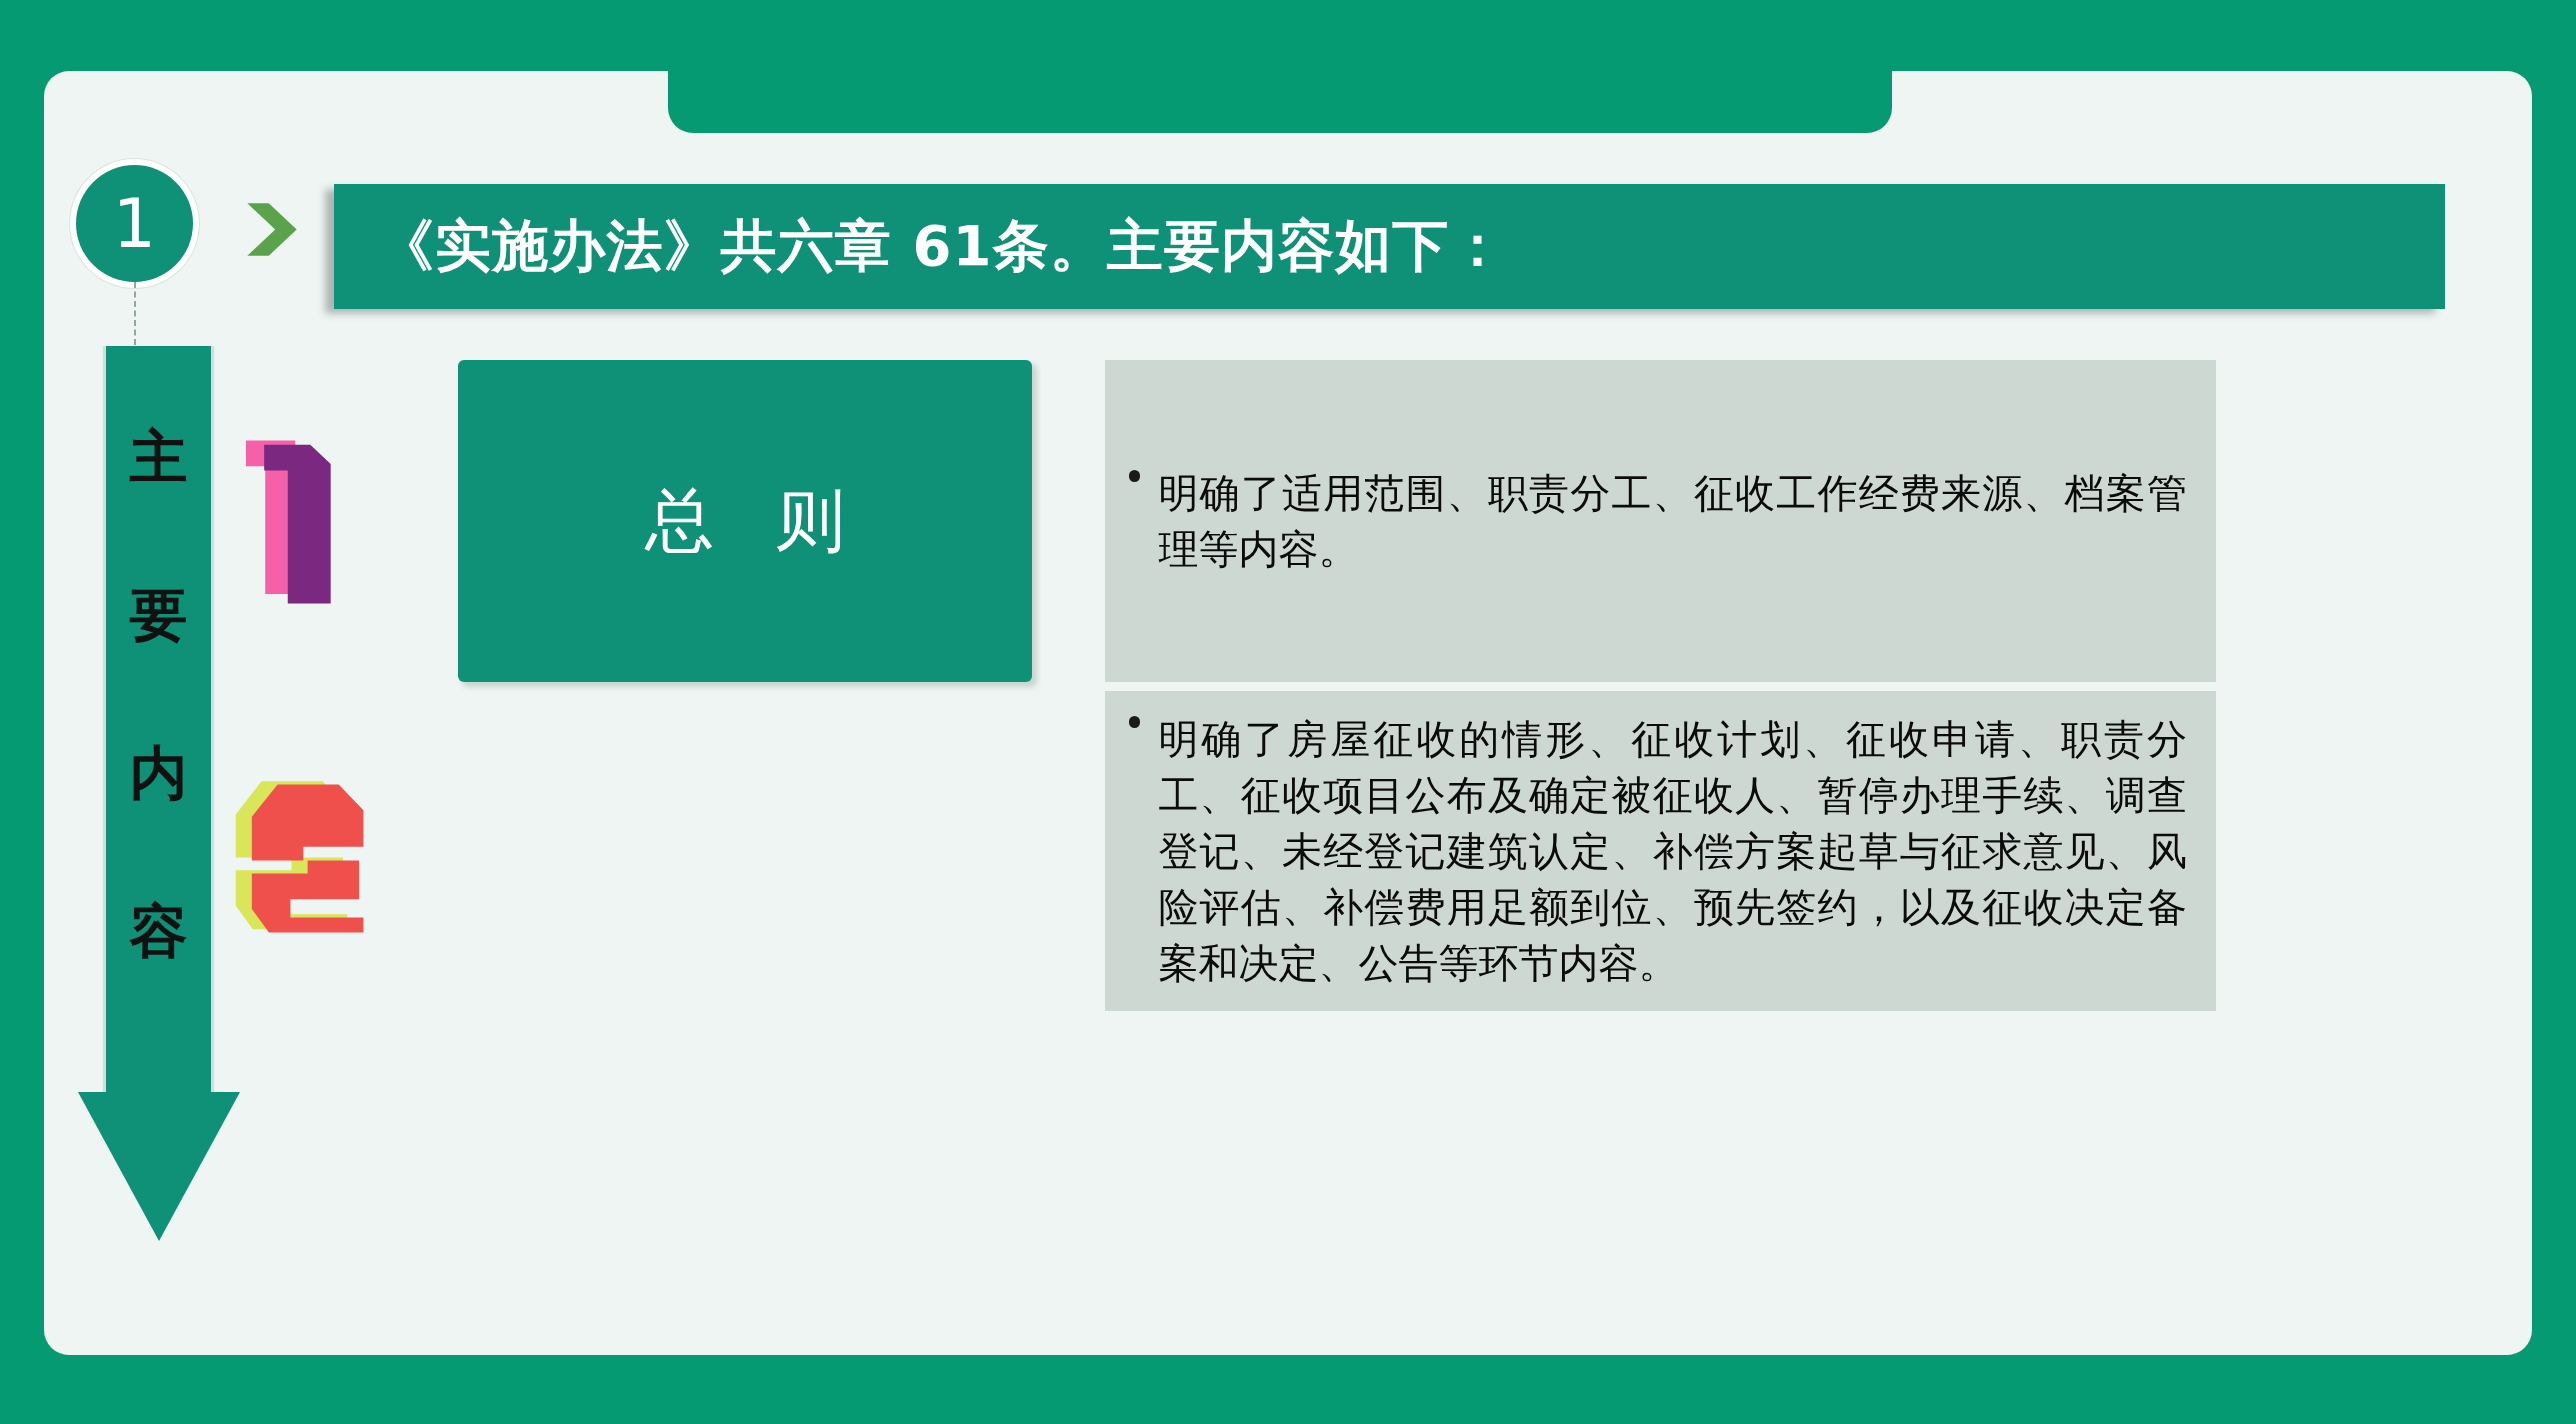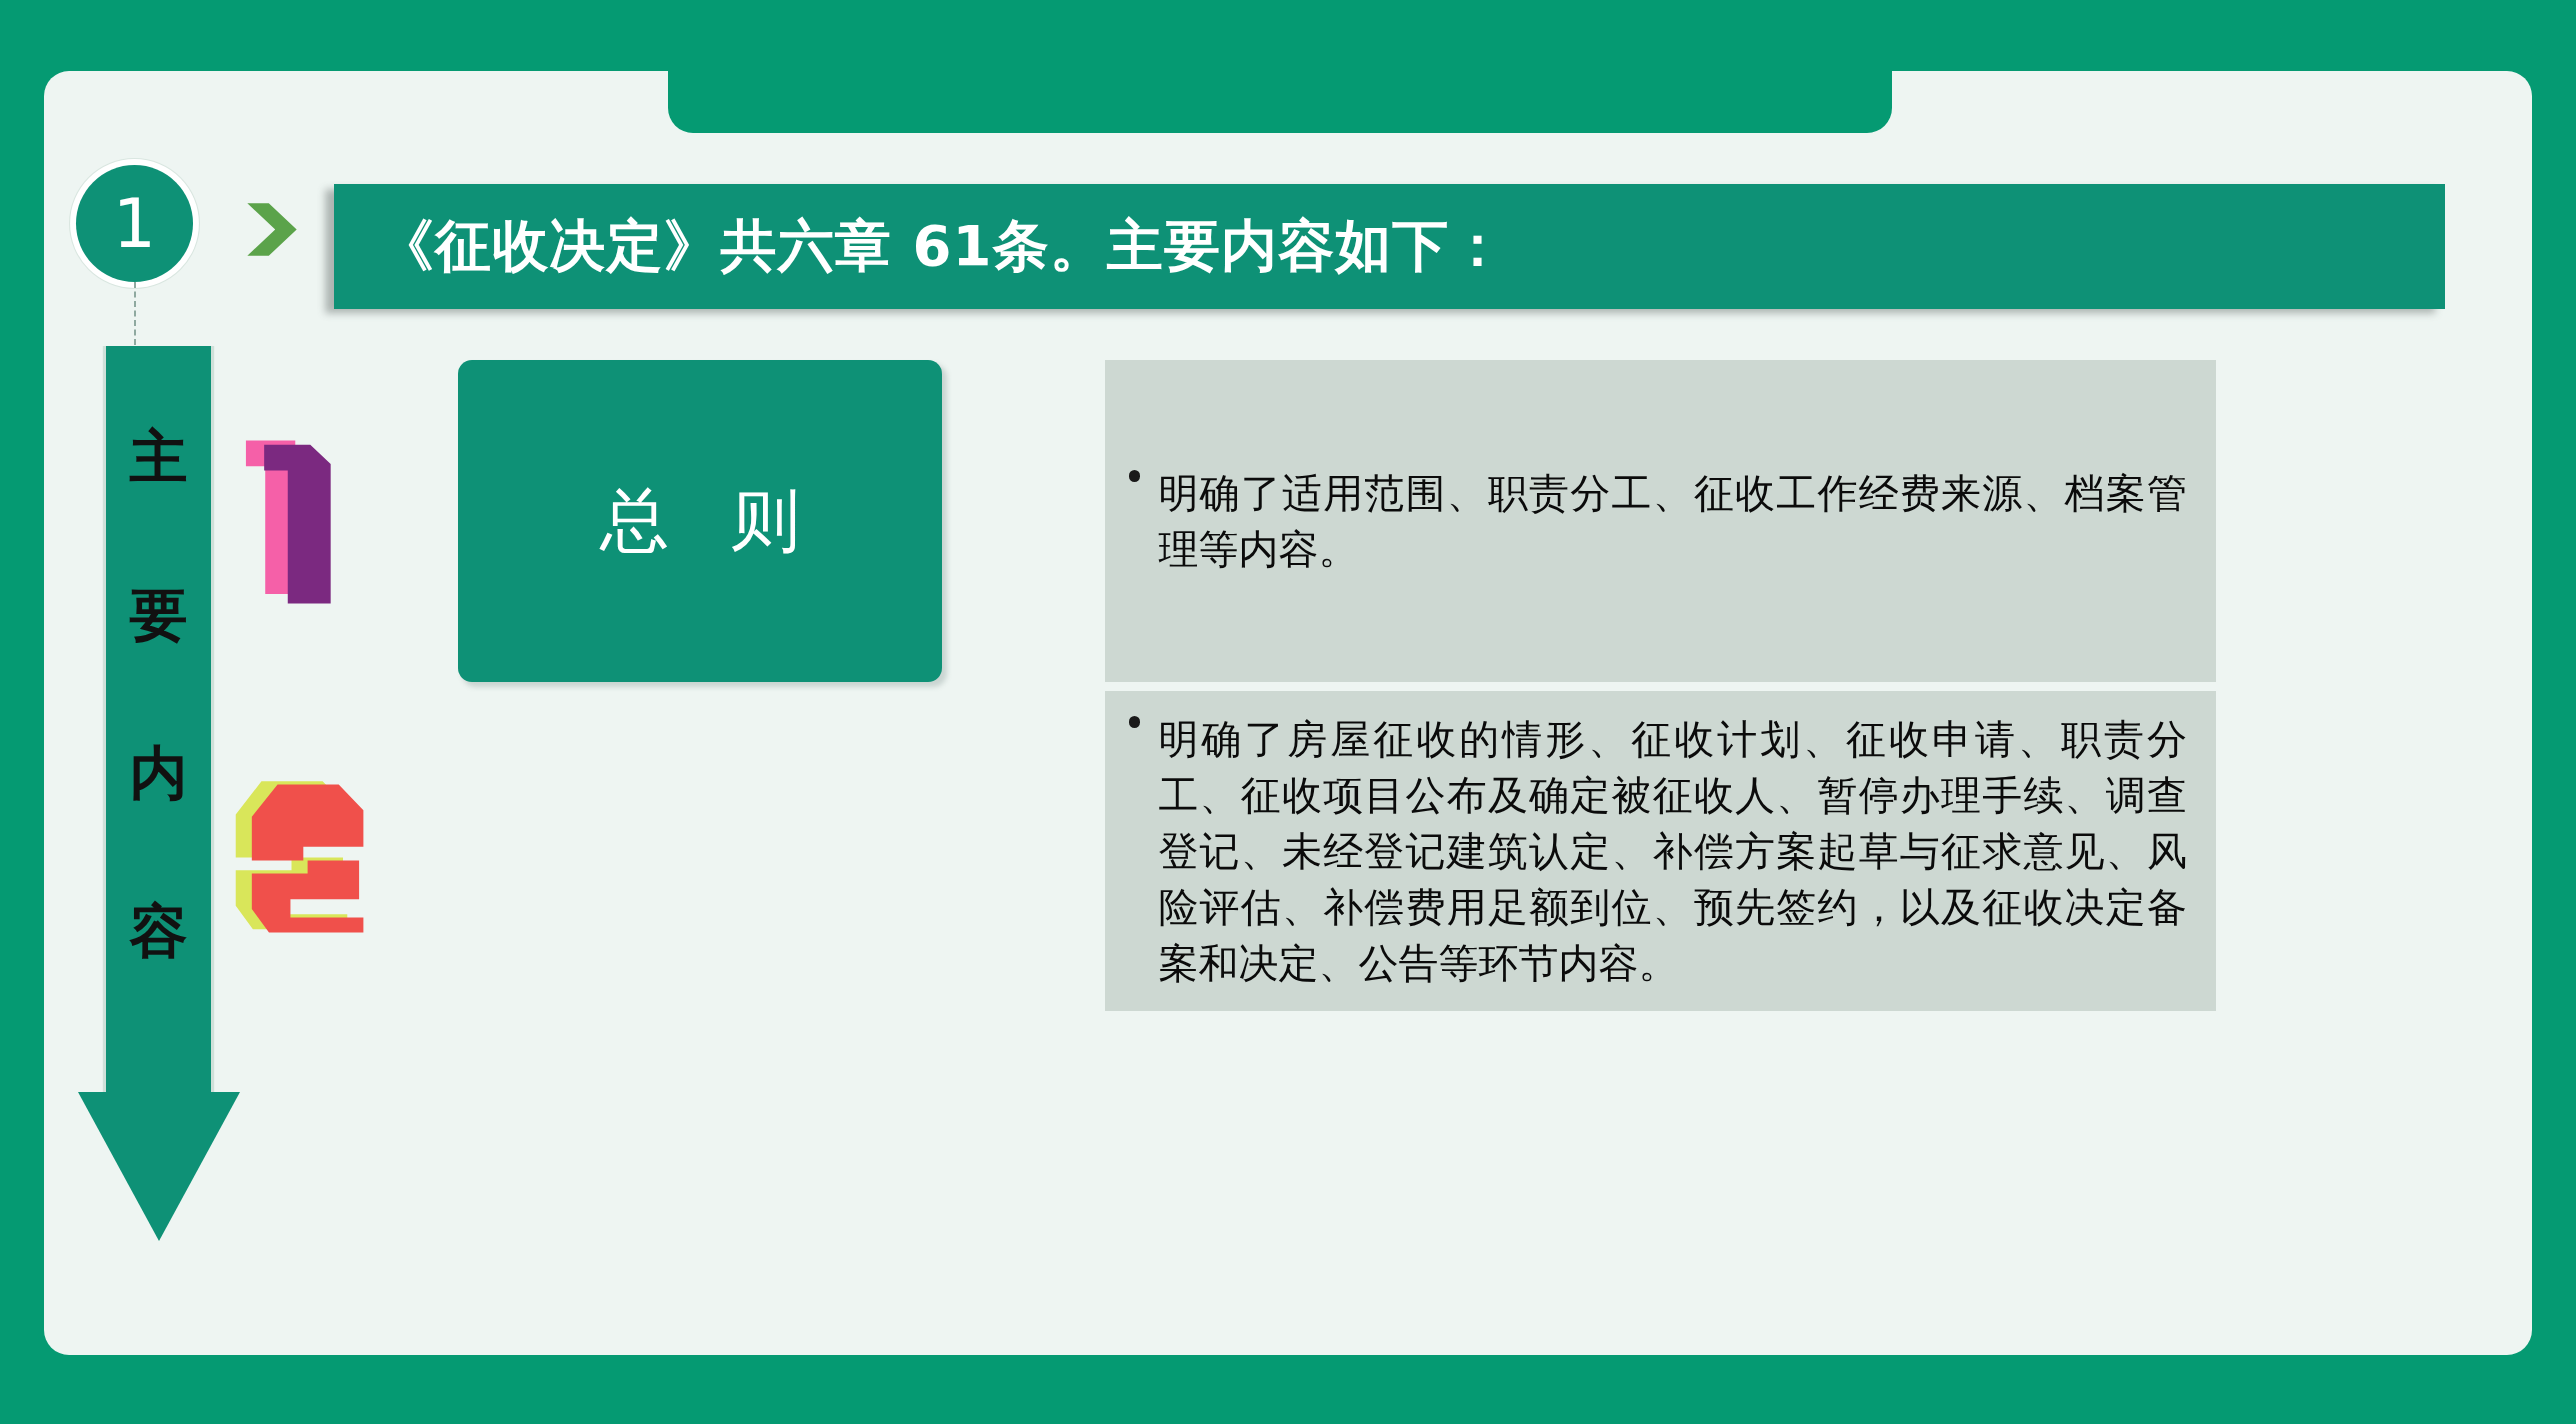--- a/index.html
+++ b/index.html
@@ -169,24 +169,24 @@
     align-items: center;
     justify-content: center;
   }
   .num svg { overflow: visible; }
 
   
   .label-box {
     position: absolute;
     left: 233px;
     top: 0;
-    width: 484px;
+    width: 574px;
     height: 100%;
     background: #0E9176;
-    border-radius: 14px;
+    border-radius: 6px;
     display: flex;
     align-items: center;
     justify-content: center;
     box-shadow: 4.8px 4.3px 5.4px rgba(120,140,135,0.30);
   }
   .label-box span {
     color: #FFFFFF;
     font-size: 69px;
     font-family: "DejaVu Serif", "Liberation Serif", serif;
     white-space: nowrap;
@@ -256,21 +256,21 @@
     <div id="arrow-head"></div>
     <div id="arrow-label">
         <div>主</div>
         <div>要</div>
         <div>内</div>
         <div>容</div>
       </div>
   </div>
 
   <div id="title-banner">
-    <div id="title-text">《征收决定》共六章 61条。主要内容如下：</div>
+    <div id="title-text">《实施办法》共六章 61条。主要内容如下：</div>
   </div>
 
   <div class="row" id="row-0">
     <div class="num">
       <svg width="140" height="177" viewBox="0 0 260 330">
         <polygon points="18,14 110,14 110,300 54,300 54,62 18,62" fill="#F560A8"></polygon>
         <polygon points="52,22 138,22 176,58 176,318 96,318 96,70 52,70" fill="#7B2980"></polygon>
       </svg>
     </div>
     <div class="label-box wide">

